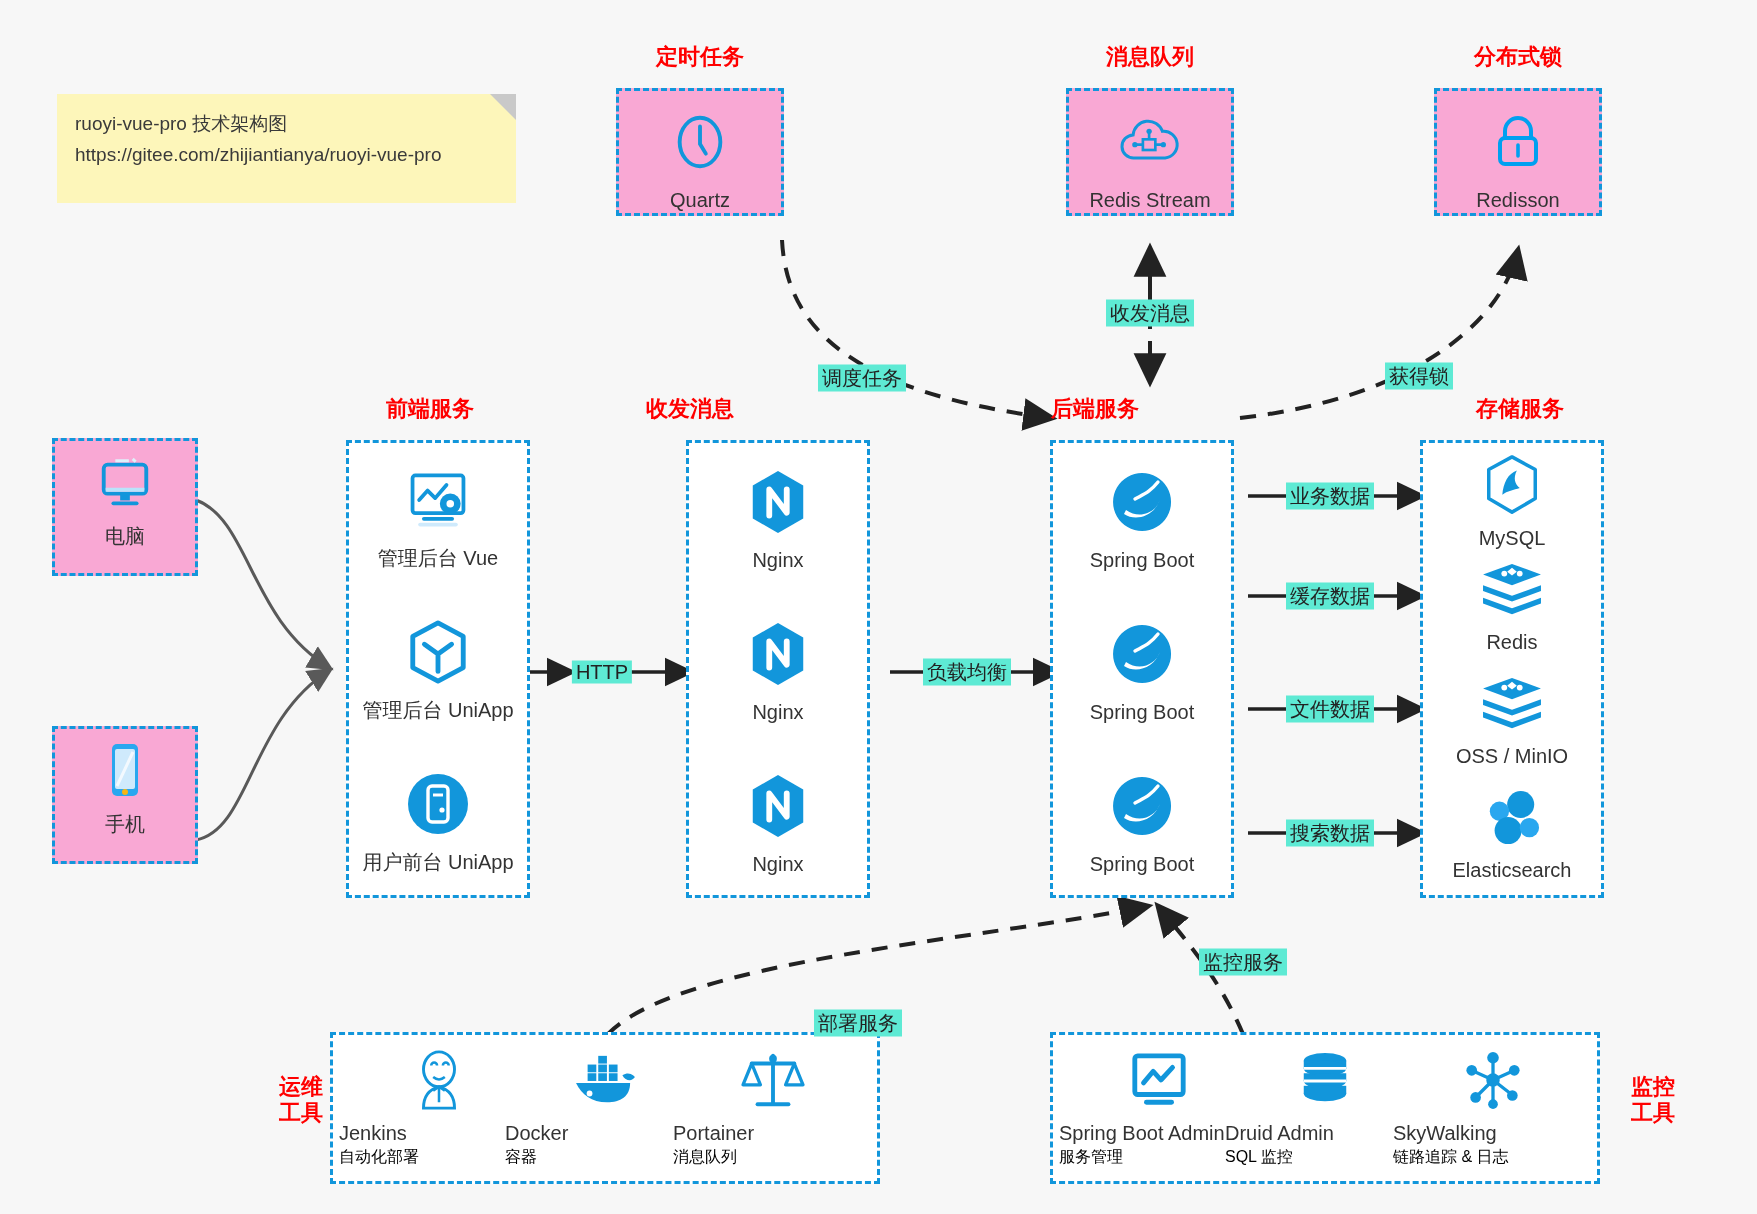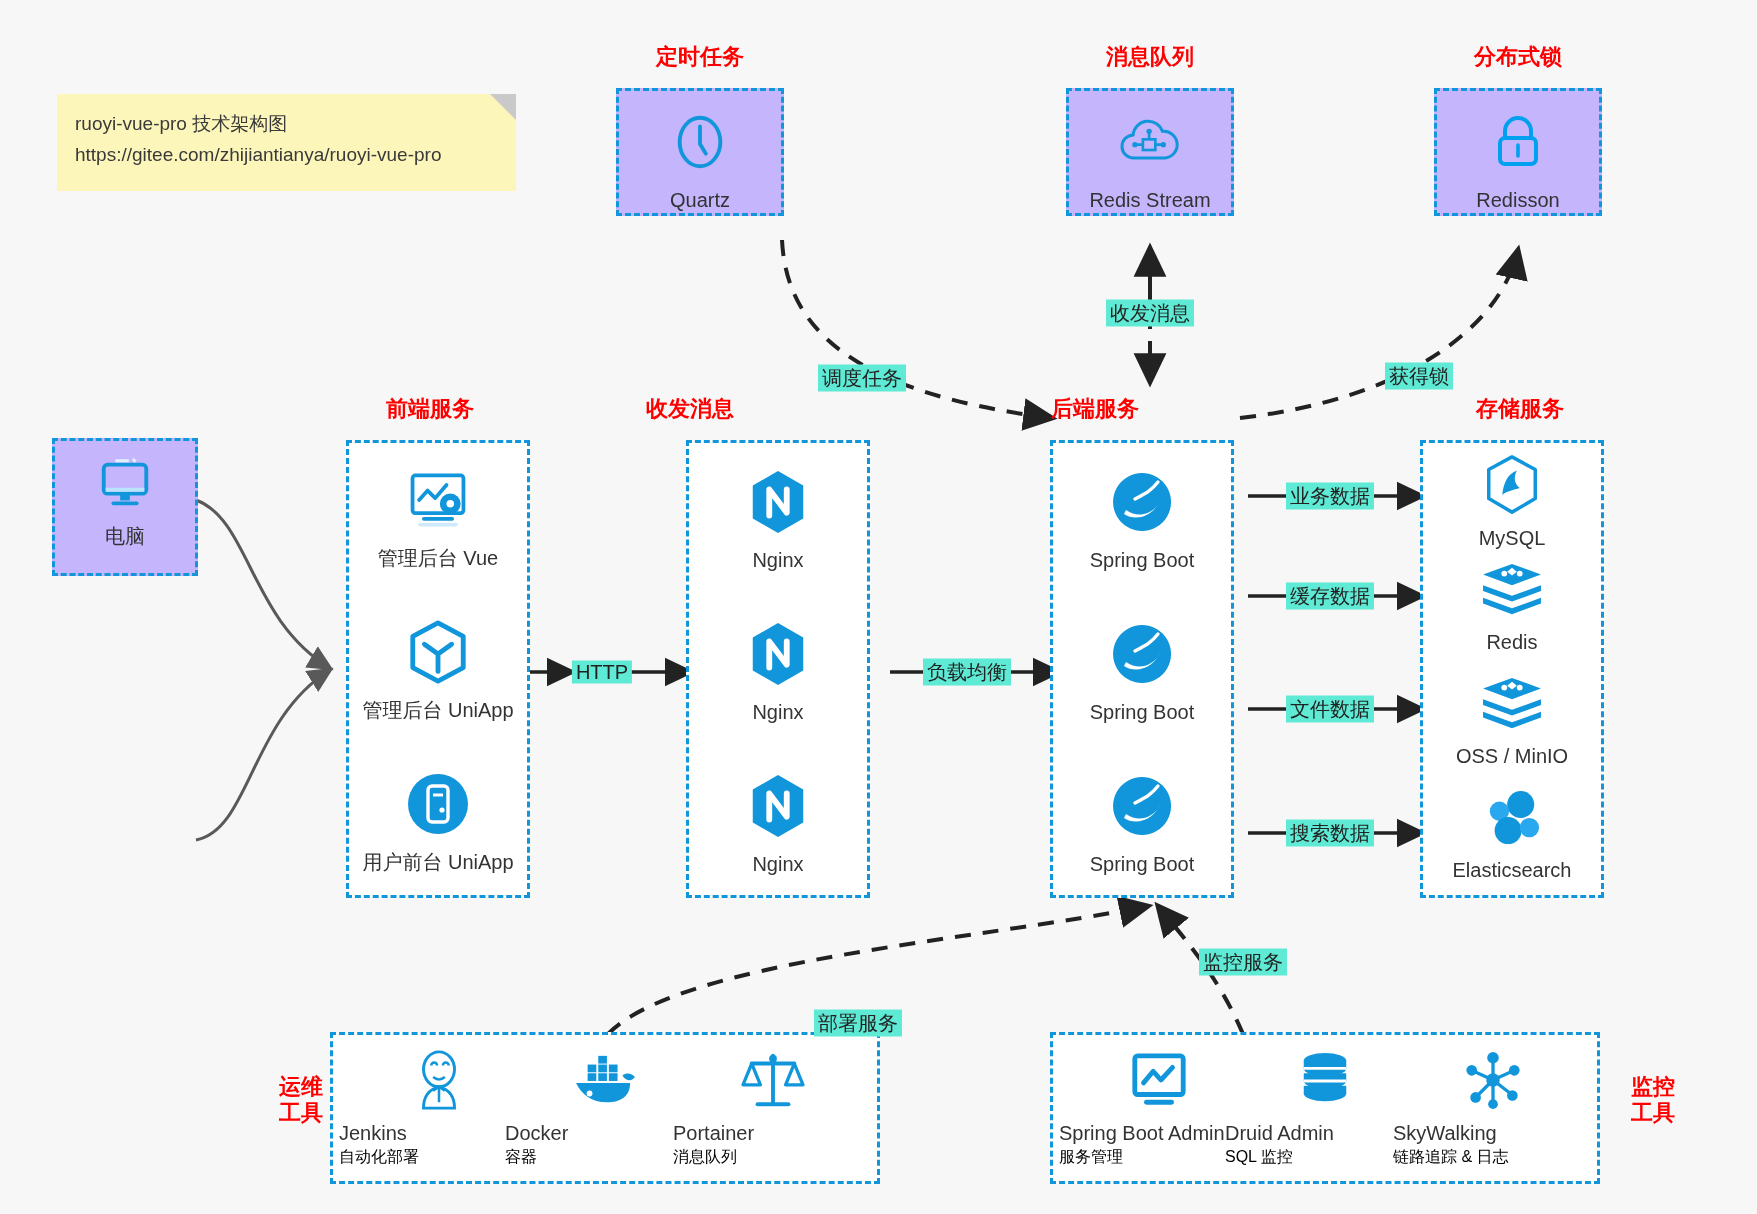--- a/index.html
+++ b/index.html
@@ -8,38 +8,38 @@
     background: #f7f7f7;
     font-family: "Liberation Sans", "DejaVu Sans", sans-serif;
     overflow: hidden;
   }
   #canvas { position: relative; width: 1757px; height: 1214px; }
 
   
   .note {
     position: absolute;
     background: #fdf6ba;
-    padding: 14px 18px 20px 18px;
+    padding: 14px 18px 32px 18px;
     font-size: 19px;
     color: #3a3a3a;
     line-height: 1.65;
     white-space: nowrap;
   }
   .note .fold {
     position: absolute; top: 0; right: 0;
     width: 0; height: 0;
     border-top: 26px solid #c9c9c9;
     border-left: 26px solid transparent;
   }
 
   
   .gbox {
     position: absolute;
     border: 3px dashed #1296db;
-    background: #c4b5fd;
+    background: #f9a8d4;
   }
   .gbox.sec { background: #ffffff; }
 
   
   .sec-title {
     position: absolute;
     color: #ff0000;
     font-weight: bold;
     font-size: 22px;
     text-align: center;
@@ -185,20 +185,33 @@
           <path d="M12 36 h40" stroke="#b9e4fb" stroke-width="4"></path>
           <path d="M27 40 h10 v7 h-10 z" fill="#1296db"></path>
           <path d="M20 50 h24" stroke="#1296db" stroke-width="4" stroke-linecap="round"></path>
           <path d="M22 6 h14 M40 4 l3 3" stroke="#dff0fb" stroke-width="3"></path>
         </svg>
       </div>
       <div class="cap">电脑</div>
     </div>
   </div>
 
+  <div class="gbox" style="left:52px; top:726px; width:146px; height:138px;">
+    <div class="node" style="top:10px; width:140px;">
+      <div class="ico" style="height:64px;">
+        <svg width="44" height="62" viewBox="0 0 44 62">
+          <rect x="9" y="4" width="26" height="52" rx="5" fill="#29a7ef"></rect>
+          <rect x="12" y="9" width="20" height="40" rx="2" fill="#cfeafc"></rect>
+          <path d="M14 46 L30 12" stroke="#ffffff" stroke-width="3" opacity="0.75"></path>
+          <circle cx="22" cy="52" r="3" fill="#f5b513"></circle>
+        </svg>
+      </div>
+      <div class="cap">手机</div>
+    </div>
+  </div>
 
   <div class="sec-title" style="left:350px; top:396px; width:160px;">前端服务</div>
   <div class="gbox sec" style="left:346px; top:440px; width:184px; height:458px;">
     <div class="node" style="top:20px;">
       <div class="ico">
         <svg width="66" height="62" viewBox="0 0 70 64">
           <rect x="8" y="6" width="54" height="40" rx="3" fill="none" stroke="#1296db" stroke-width="4"></rect>
           <path d="M15 32 l9 -10 l8 8 l12 -14" fill="none" stroke="#1296db" stroke-width="4" stroke-linecap="round" stroke-linejoin="round"></path>
           <circle cx="48" cy="36" r="11" fill="#1296db"></circle>
           <circle cx="48" cy="36" r="4" fill="#ffffff"></circle>

